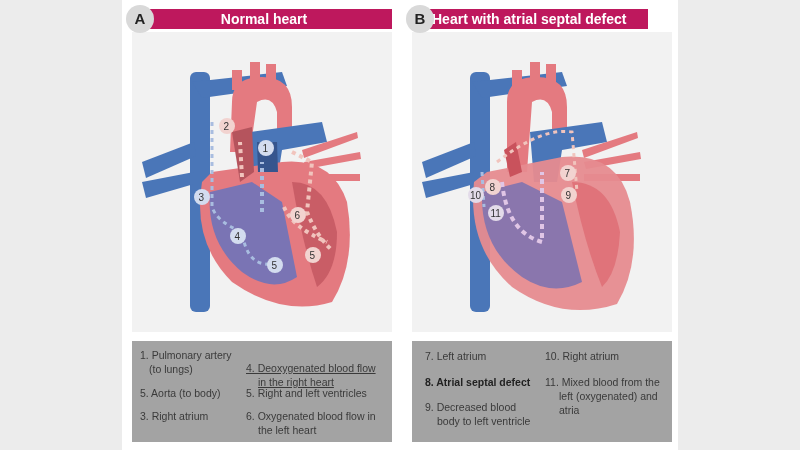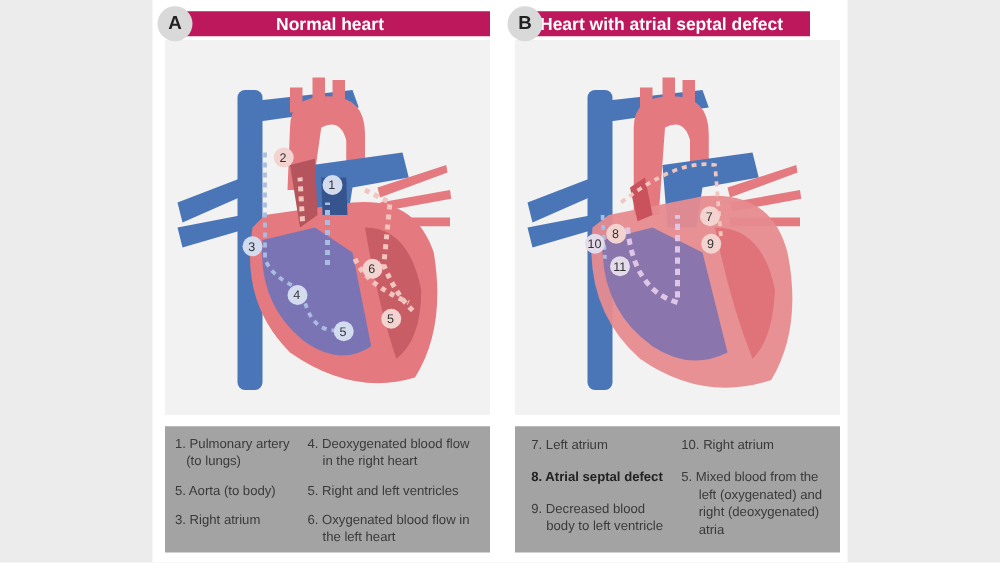--- a/index.html
+++ b/index.html
@@ -117,21 +117,21 @@
     <div class="item" style="left:8px;top:7px;">
       <div>1. Pulmonary artery</div>
       <div style="padding-left:9px">(to lungs)</div>
     </div>
     <div class="item" style="left:8px;top:45px;">
       <div>5. Aorta (to body)</div>
     </div>
     <div class="item" style="left:8px;top:68px;">
       <div>3. Right atrium</div>
     </div>
-    <div class="item" style="left:114px;top:7px;">
+    <div class="item" style="left:114px;top:20px;text-decoration:underline;">
       <div>4. Deoxygenated blood flow</div>
       <div style="padding-left:12px">in the right heart</div>
     </div>
     <div class="item" style="left:114px;top:45px;">
       <div>5. Right and left ventricles</div>
     </div>
     <div class="item" style="left:114px;top:68px;">
       <div>6. Oxygenated blood flow in</div>
       <div style="padding-left:12px">the left heart</div>
     </div>
@@ -194,19 +194,18 @@
       <div>8. Atrial septal defect</div>
     </div>
     <div class="item" style="left:13px;top:59px;">
       <div>9. Decreased blood</div>
       <div style="padding-left:12px">body to left ventricle</div>
     </div>
     <div class="item" style="left:133px;top:8px;">
       <div>10. Right atrium</div>
     </div>
     <div class="item" style="left:133px;top:34px;">
-      <div>5. Mixed blood from the</div>
+      <div>11. Mixed blood from the</div>
       <div style="padding-left:14px">left (oxygenated) and</div>
-      <div style="padding-left:14px">right (deoxygenated)</div>
       <div style="padding-left:14px">atria</div>
     </div>
   </div>
 </div>
 
 </body></html>

